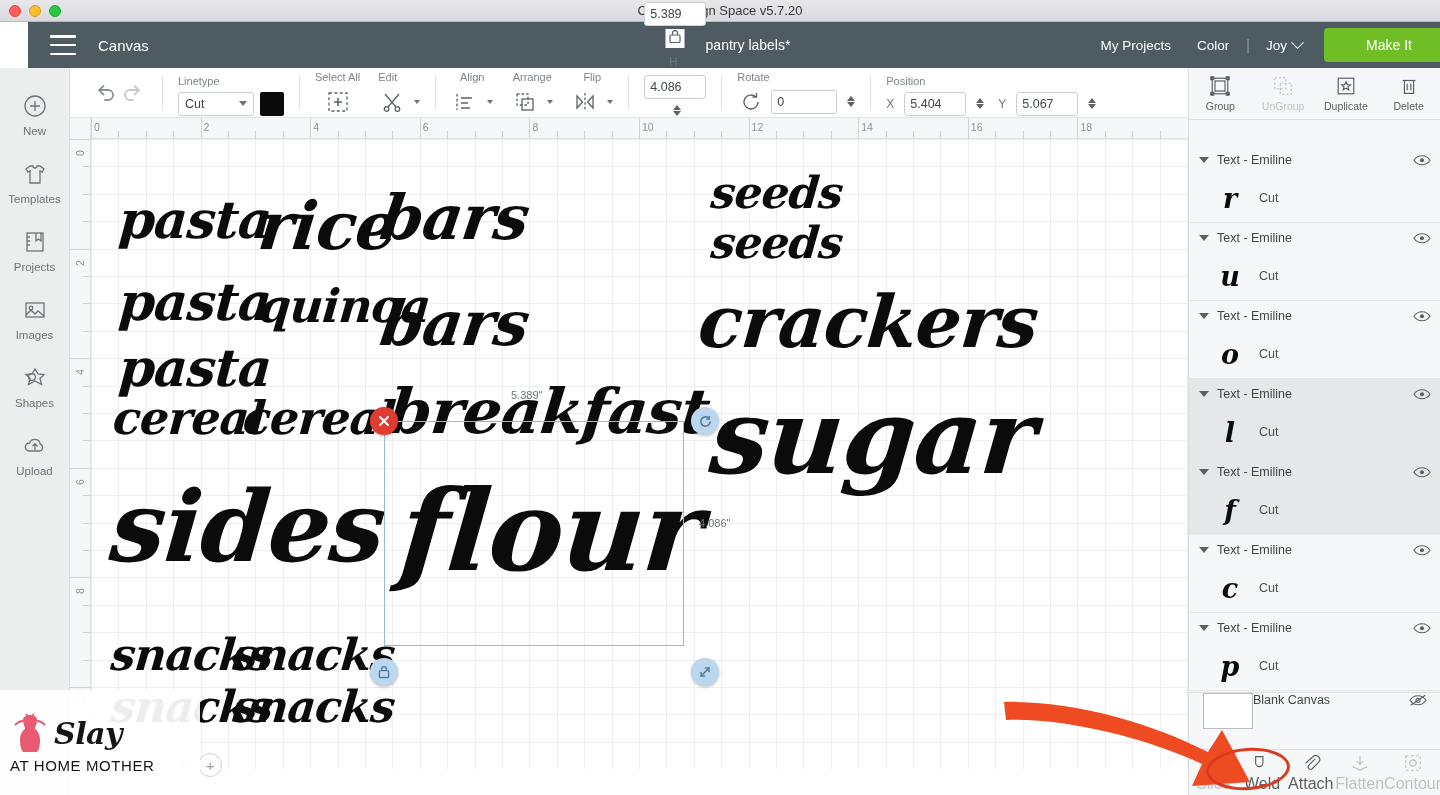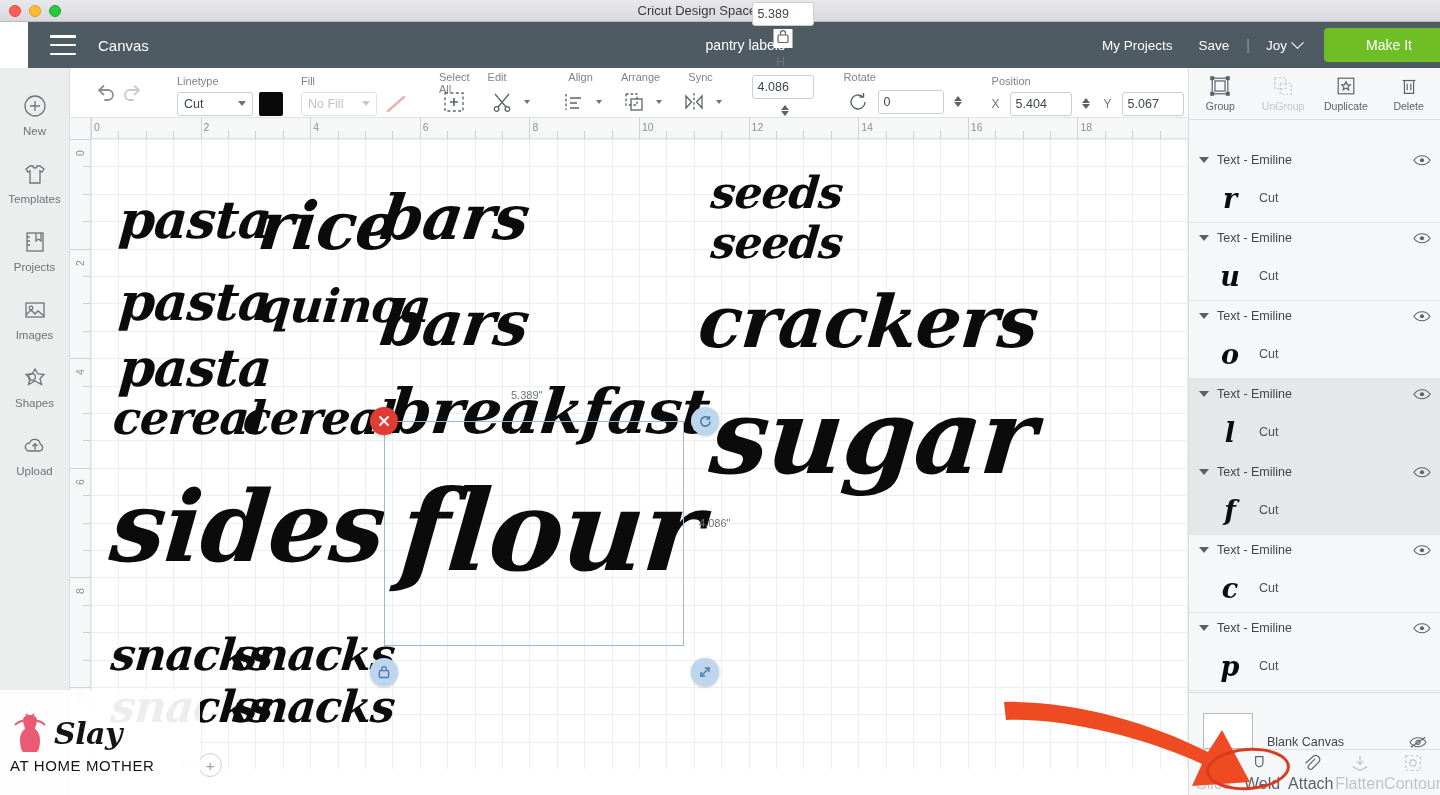--- a/index.html
+++ b/index.html
@@ -177,21 +177,21 @@
   .eye { width: 18px; height: 14px; cursor: pointer; }
   .layer-body { display: flex; align-items: center; height: 48px; padding: 0 10px 0 28px; gap: 16px; }
   .glyph {
     font-family: "DejaVu Serif", serif; font-style: italic; font-weight: bold;
     font-size: 27px; color: #0b0b0b; width: 26px; text-align: center;
   }
   .cut-lbl { font-size: 12.5px; color: #4a5054; }
   .canvas-row {
     position: absolute; bottom: 46px; left: 0; width: 252px; height: 57px;
     background: #f6f7f8; border-top: 1px solid #dcdddd;
-    display: flex; align-items: flex-end; padding: 0 14px; gap: 14px;
+    display: flex; align-items: flex-start; padding: 0 14px; 
   }
   .cv-swatch { width: 50px; height: 36px; background: #fff; border: 1px solid #b9bcbe; }
   .cv-name { font-size: 12.5px; color: #3f464a; flex: 1; }
   .pbottom {
     position: absolute; bottom: 0; left: 0; width: 252px; height: 46px;
     background: #f6f7f8; border-top: 1px solid #dcdddd; display: flex;
   }
   .pb { flex: 1; display: flex; flex-direction: column; align-items: center; justify-content: center; gap: 2px; cursor: pointer; }
   .pb svg { width: 20px; height: 20px; }
   .pb span { font-size: 16px; color: #5b6267; }
@@ -235,21 +235,21 @@
   <div class="header">
     <div class="hamburger">
         <i></i>
         <i></i>
         <i></i>
       </div>
     <div class="canvas-label">Canvas</div>
     <div class="proj-name">pantry labels*</div>
     <div class="hdr-right">
       <span class="lnk">My Projects</span>
-      <span class="lnk">Save</span>
+      <span class="lnk">Color</span>
       <span class="hdr-sep">|</span>
       <span class="machine">
         <span>Joy</span>
         <span class="chev"></span>
       </span>
       <button class="makeit">Make It</button>
     </div>
   </div>
 
   <div class="rail">
@@ -333,36 +333,20 @@
         <div class="tb-row">
           <div class="sel-box">
             <span>Cut</span>
             <span class="caret"></span>
           </div>
           <div class="swatch"></div>
         </div>
       </div>
     </div>
 
-    <div class="tb-group">
-      <div class="tb-col">
-        <span class="tb-lbl">Fill</span>
-        <div class="tb-row">
-          <div class="sel-box dis">
-            <span>No Fill</span>
-            <span class="caret dis"></span>
-          </div>
-          <span class="penline">
-            <svg viewBox="0 0 26 24" fill="none" stroke="#e8b3ae" stroke-width="2.4" stroke-linecap="round">
-                <path d="M5 19L21 5"></path>
-              </svg>
-          </span>
-        </div>
-      </div>
-    </div>
 
     <div class="tb-div"></div>
 
     <div class="tb-group">
       <div class="tb-col" style="align-items:center;">
         <span class="tb-lbl">Select All</span>
         <span class="ico-btn">
           <svg viewBox="0 0 24 24" fill="none" stroke="#5c6367" stroke-width="1.3">
               <rect x="3" y="3" width="18" height="18" stroke-dasharray="3 2.4"></rect>
               <path d="M12 8v8M8 12h8" stroke-width="1.6"></path>
@@ -414,21 +398,21 @@
                 <rect x="9" y="9" width="11" height="11"></rect>
               </svg>
           </span>
           <span class="mini-caret"></span>
         </div>
       </div>
     </div>
 
     <div class="tb-group">
       <div class="tb-col" style="align-items:center;">
-        <span class="tb-lbl">Sync</span>
+        <span class="tb-lbl">Flip</span>
         <div class="tb-row">
           <span class="ico-btn">
             <svg viewBox="0 0 24 24" fill="none" stroke="#5c6367" stroke-width="1.3">
                 <path d="M12 3v18" stroke-dasharray="2.6 2"></path>
                 <path d="M4 6l5.5 6L4 18z"></path>
                 <path d="M20 6l-5.5 6 5.5 6z"></path>
               </svg>
           </span>
           <span class="mini-caret"></span>
         </div>

